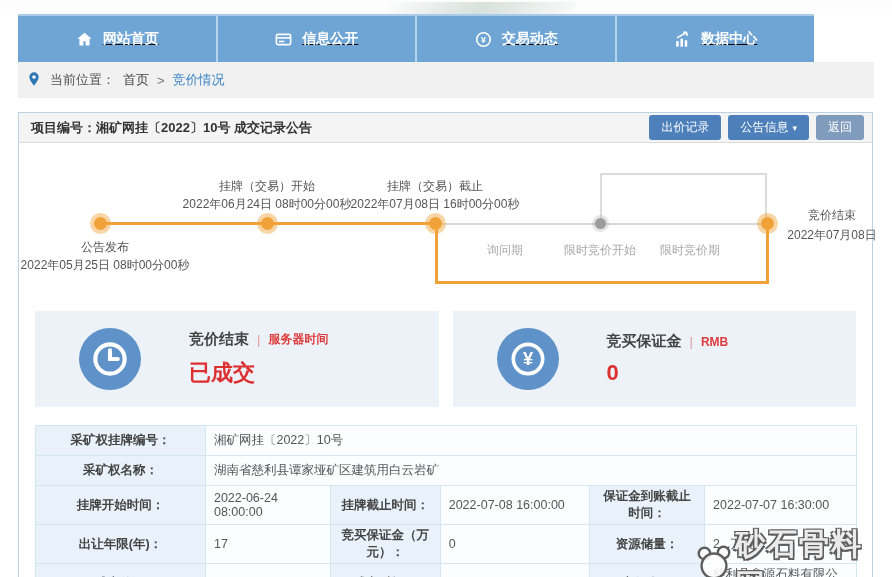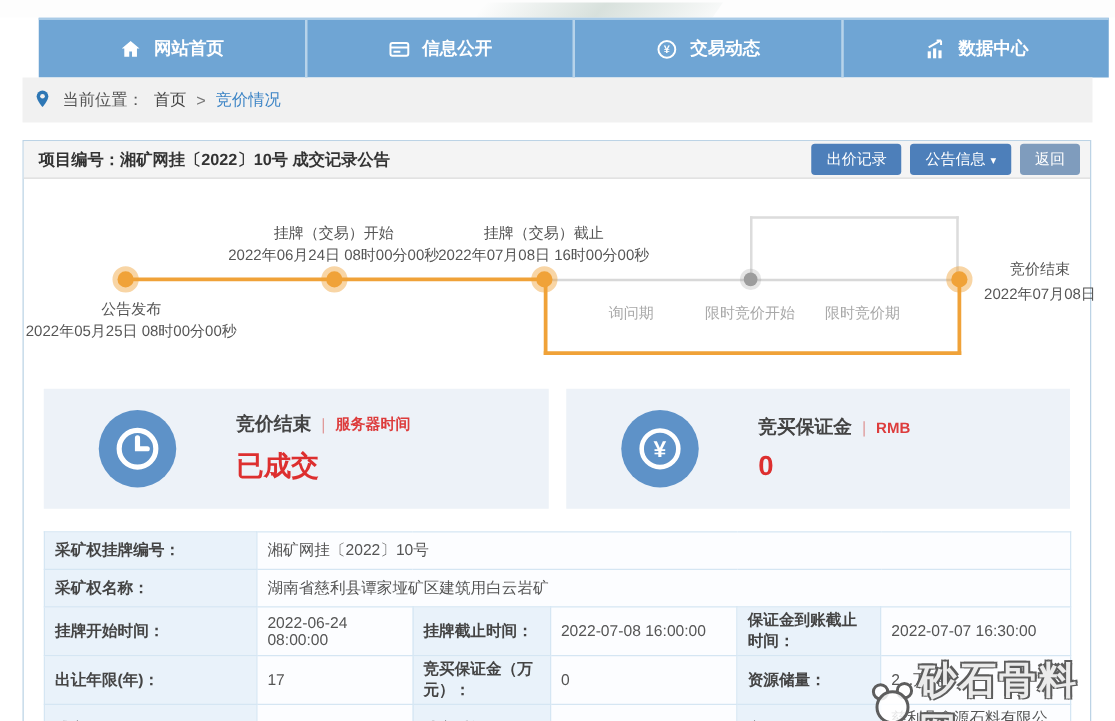--- a/index.html
+++ b/index.html
@@ -6,22 +6,22 @@
   html,body { width:892px; height:577px; overflow:hidden; background:#fff;
               font-family:"Liberation Sans","DejaVu Sans",sans-serif; }
 
   
   .top-strip { position:relative; height:14px; background:#fdfdfd; overflow:hidden; }
   .top-strip .artifact { position:absolute; left:380px; top:2px; width:190px; height:24px;
       background:linear-gradient(100deg, rgba(190,205,195,0.0), rgba(170,190,180,0.45), rgba(210,220,215,0.1));
       transform:skewX(-35deg); }
 
   
-  .nav { margin-left:31px; width:856px; height:48px; background:#6fa5d4;
-         border-top:2px solid #a9cbe7; display:flex; }
+  .nav { margin-left:18px; width:796px; height:48px; background:#6fa5d4;
+         border-top:2px solid #a9cbe7; display:flex;text-decoration:underline; }
   .nav-item { flex:1; display:flex; align-items:center; justify-content:center; gap:9px;
               color:#fff; font-size:14px; font-weight:bold; cursor:pointer;
               border-right:2px solid #b7d3ea; }
   .nav-item:last-child { border-right:none; }
   .nav-item svg { display:block; }
 
   
   .crumb { margin-left:18px; width:856px; height:36px; background:#f1f1f1;
            display:flex; align-items:center; gap:8px; padding-left:8px;
            font-size:13px; color:#555; }
@@ -72,21 +72,21 @@
   .card-line1 { display:flex; align-items:center; gap:8px; }
   .card-title { font-size:15px; font-weight:bold; color:#444; }
   .card-div   { color:#e09a9a; font-size:13px; }
   .card-sub   { font-size:12px; color:#dd3c3c; font-weight:bold; }
   .card-value { margin-top:9px; font-size:22px; font-weight:bold; color:#dd2f2f; }
 
   
   .details { margin:18px 16px 0 16px; width:822px; border-collapse:collapse;
              table-layout:fixed; font-size:12.5px; }
   .details td { border:1px solid #d5e6f3; height:30px; padding:2px 8px; }
-  .details .lbl { background:#e9f2fa; text-align:left; color:#444; font-weight:bold; }
+  .details .lbl { background:#e9f2fa; text-align:center; color:#444; font-weight:bold; }
   .details .val { background:#fcfdff; text-align:left; color:#555; }
 
   
   .watermark { position:absolute; left:693px; top:524px; display:flex; align-items:center;
                z-index:30; pointer-events:none; }
   .watermark .wm-text { font-size:30px; font-weight:bold; letter-spacing:2px;
       color:rgba(255,255,255,0.88);
       text-shadow:-1.5px -1.5px 0 #5d5d5d, 1.5px -1.5px 0 #5d5d5d,
                   -1.5px 1.5px 0 #5d5d5d, 1.5px 1.5px 0 #5d5d5d; }
 </style>

